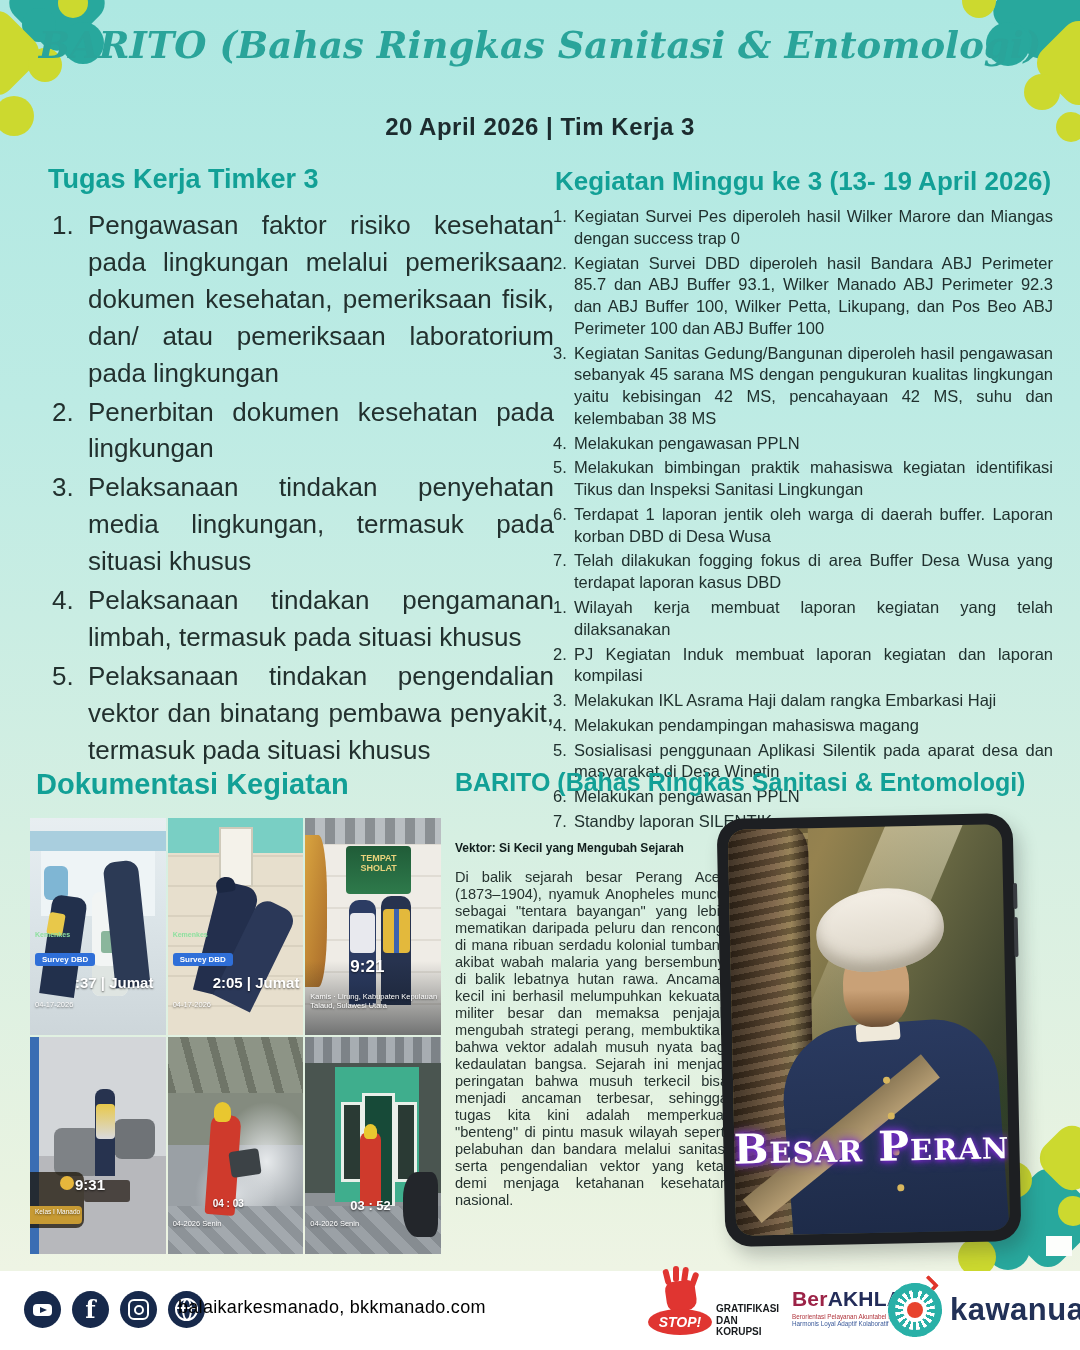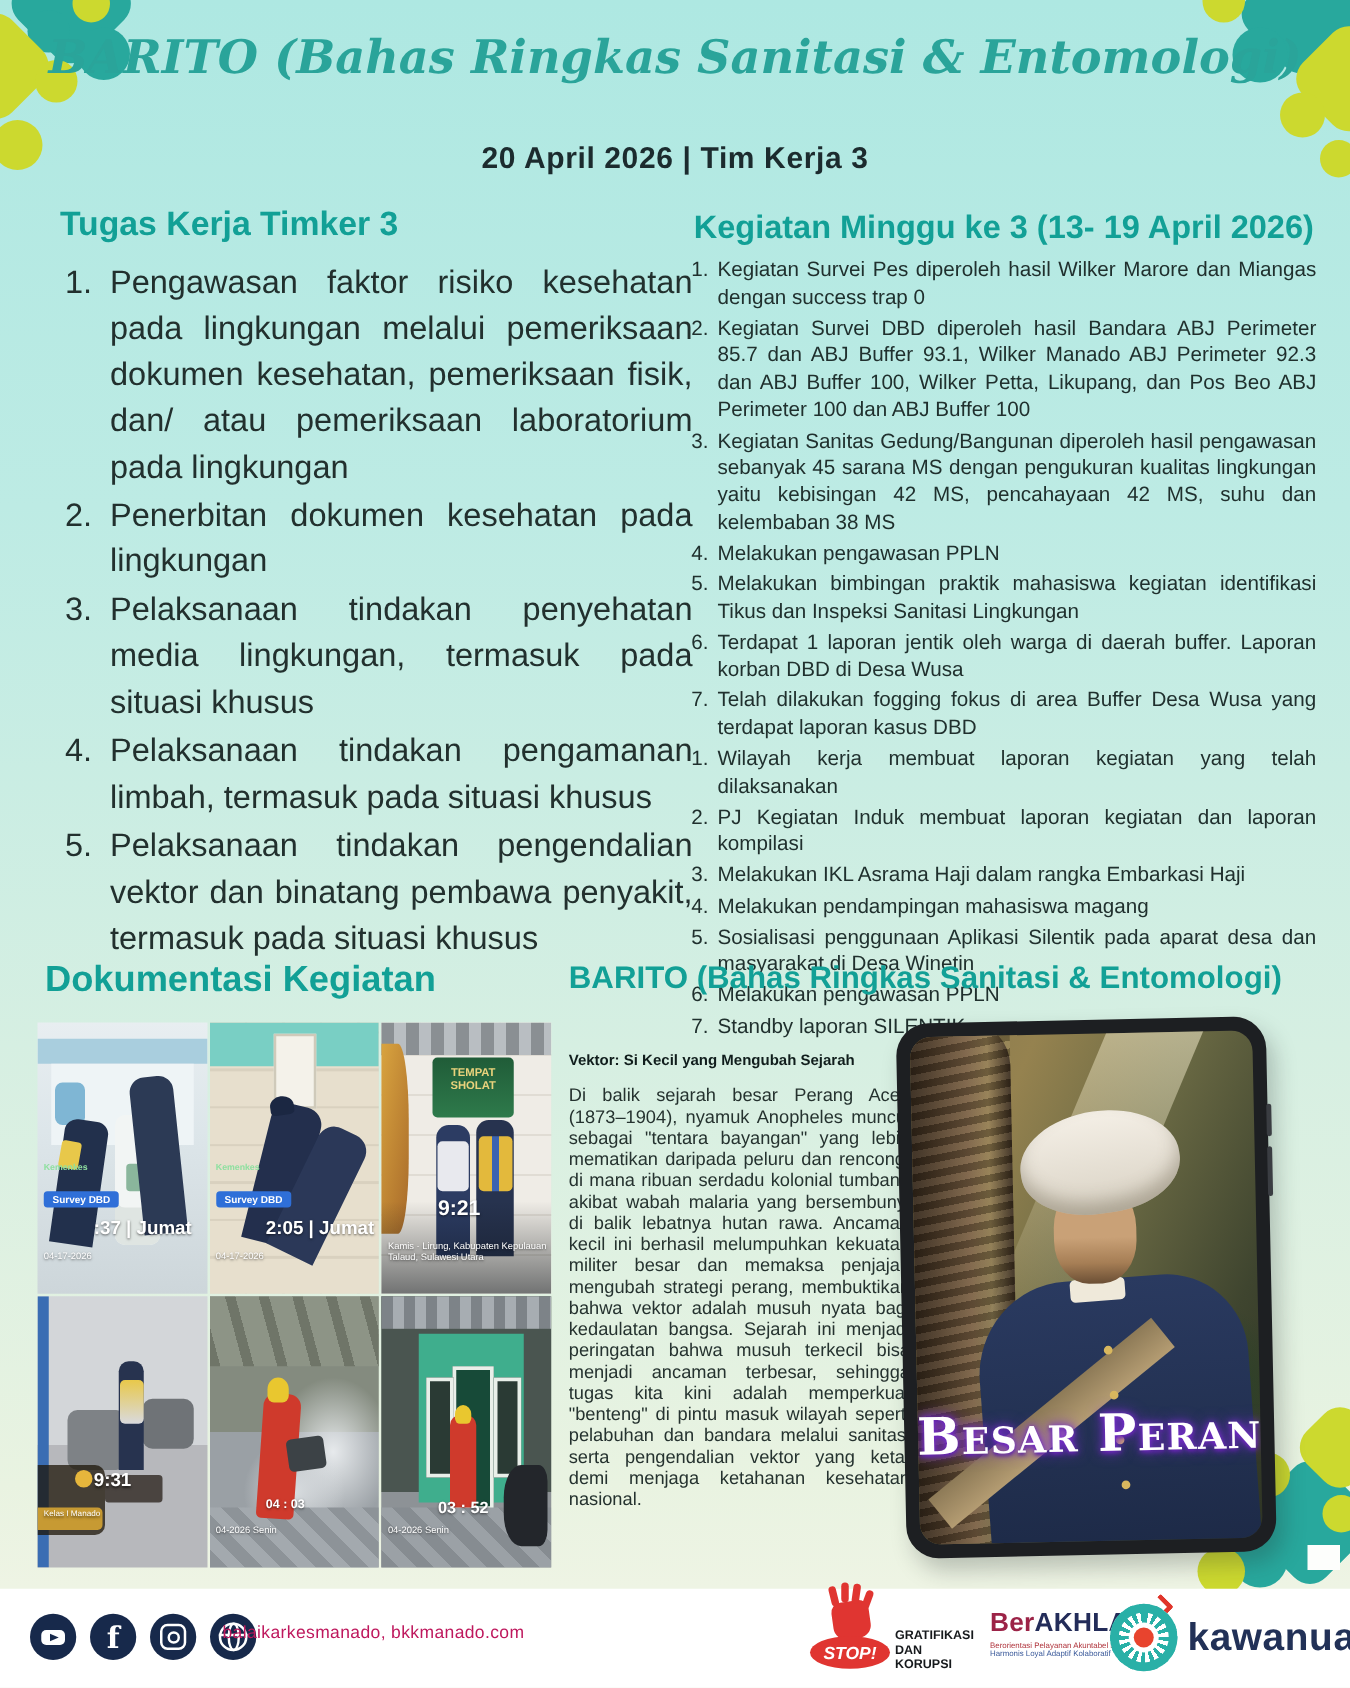--- a/index.html
+++ b/index.html
@@ -160,21 +160,21 @@
   .yt::after{content:"";position:absolute;left:16px;top:15.5px;border-left:7px solid #17294b;
     border-top:3.5px solid transparent;border-bottom:3.5px solid transparent;}
   .fb::before{content:"f";position:absolute;left:0;top:4px;width:100%;text-align:center;
     color:#fff;font-family:"DejaVu Serif",serif;font-weight:bold;font-size:24px;}
   .ig::before{content:"";position:absolute;left:8px;top:8px;width:17px;height:17px;border:2.4px solid #fff;border-radius:6px;}
   .ig::after{content:"";position:absolute;left:14px;top:14px;width:6px;height:6px;border:2.4px solid #fff;border-radius:50%;}
   .gl i{position:absolute;border:2.3px solid #fff;border-radius:50%;}
   .gl .g1{left:7px;top:7px;width:19px;height:19px;}
   .gl .g2{left:13.5px;top:7px;width:6px;height:19px;}
   .gl .g3{left:7px;top:16.2px;width:23px;height:0;border:0;border-top:2.3px solid #fff;border-radius:0;}
-  .site-text{position:absolute;left:178px;top:26px;font-size:14px;color:#be185d;letter-spacing:.3px;}
+  .site-text{position:absolute;left:178px;top:26px;font-size:18px;color:#000000;letter-spacing:.3px;}
   
   .stop{position:absolute;left:648px;top:8px;width:130px;height:64px;}
   .stop .palm{position:absolute;left:18px;top:2px;width:30px;height:30px;background:#e03531;border-radius:8px 8px 10px 10px;transform:rotate(-8deg);}
   .stop .f{position:absolute;width:6px;height:16px;background:#e03531;border-radius:3px;}
   .stop .oval{position:absolute;left:0px;top:30px;width:64px;height:26px;background:#e03531;border-radius:50%;
     color:#fff;font-weight:bold;font-style:italic;font-size:14px;text-align:center;line-height:26px;}
   .stop .txt{position:absolute;left:68px;top:24px;font-size:10px;font-weight:bold;color:#16191c;line-height:1.15;}
   
   .brk{position:absolute;left:792px;top:16px;width:140px;}
   .brk .main{font-size:21px;font-weight:800;letter-spacing:.2px;}

